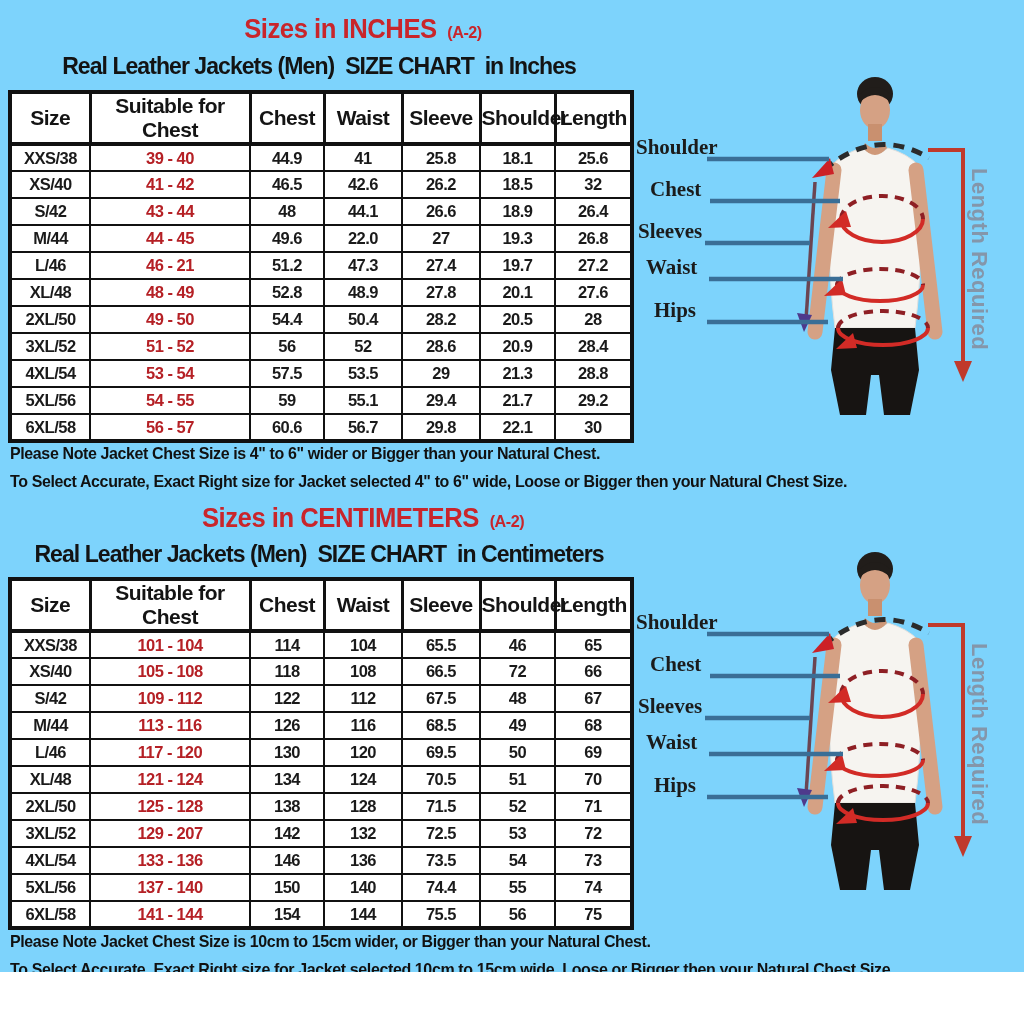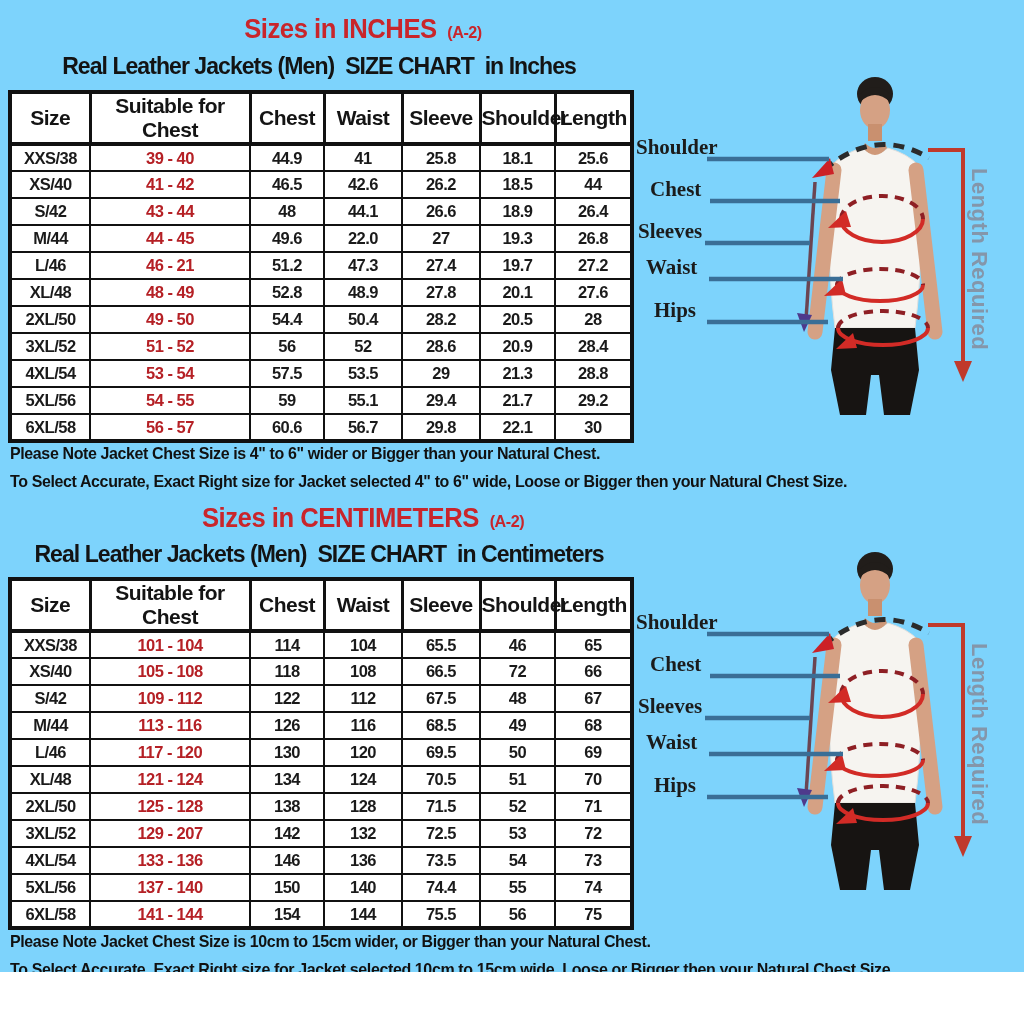--- a/index.html
+++ b/index.html
@@ -93,21 +93,21 @@
           <td>18.1</td>
           <td>25.6</td>
         </tr>
         <tr>
           <td>XS/40</td>
           <td class="red-cell">41 - 42</td>
           <td>46.5</td>
           <td>42.6</td>
           <td>26.2</td>
           <td>18.5</td>
-          <td>44</td>
+          <td>32</td>
         </tr>
         <tr>
           <td>S/42</td>
           <td class="red-cell">43 - 44</td>
           <td>48</td>
           <td>44.1</td>
           <td>26.6</td>
           <td>18.9</td>
           <td>26.4</td>
         </tr>

